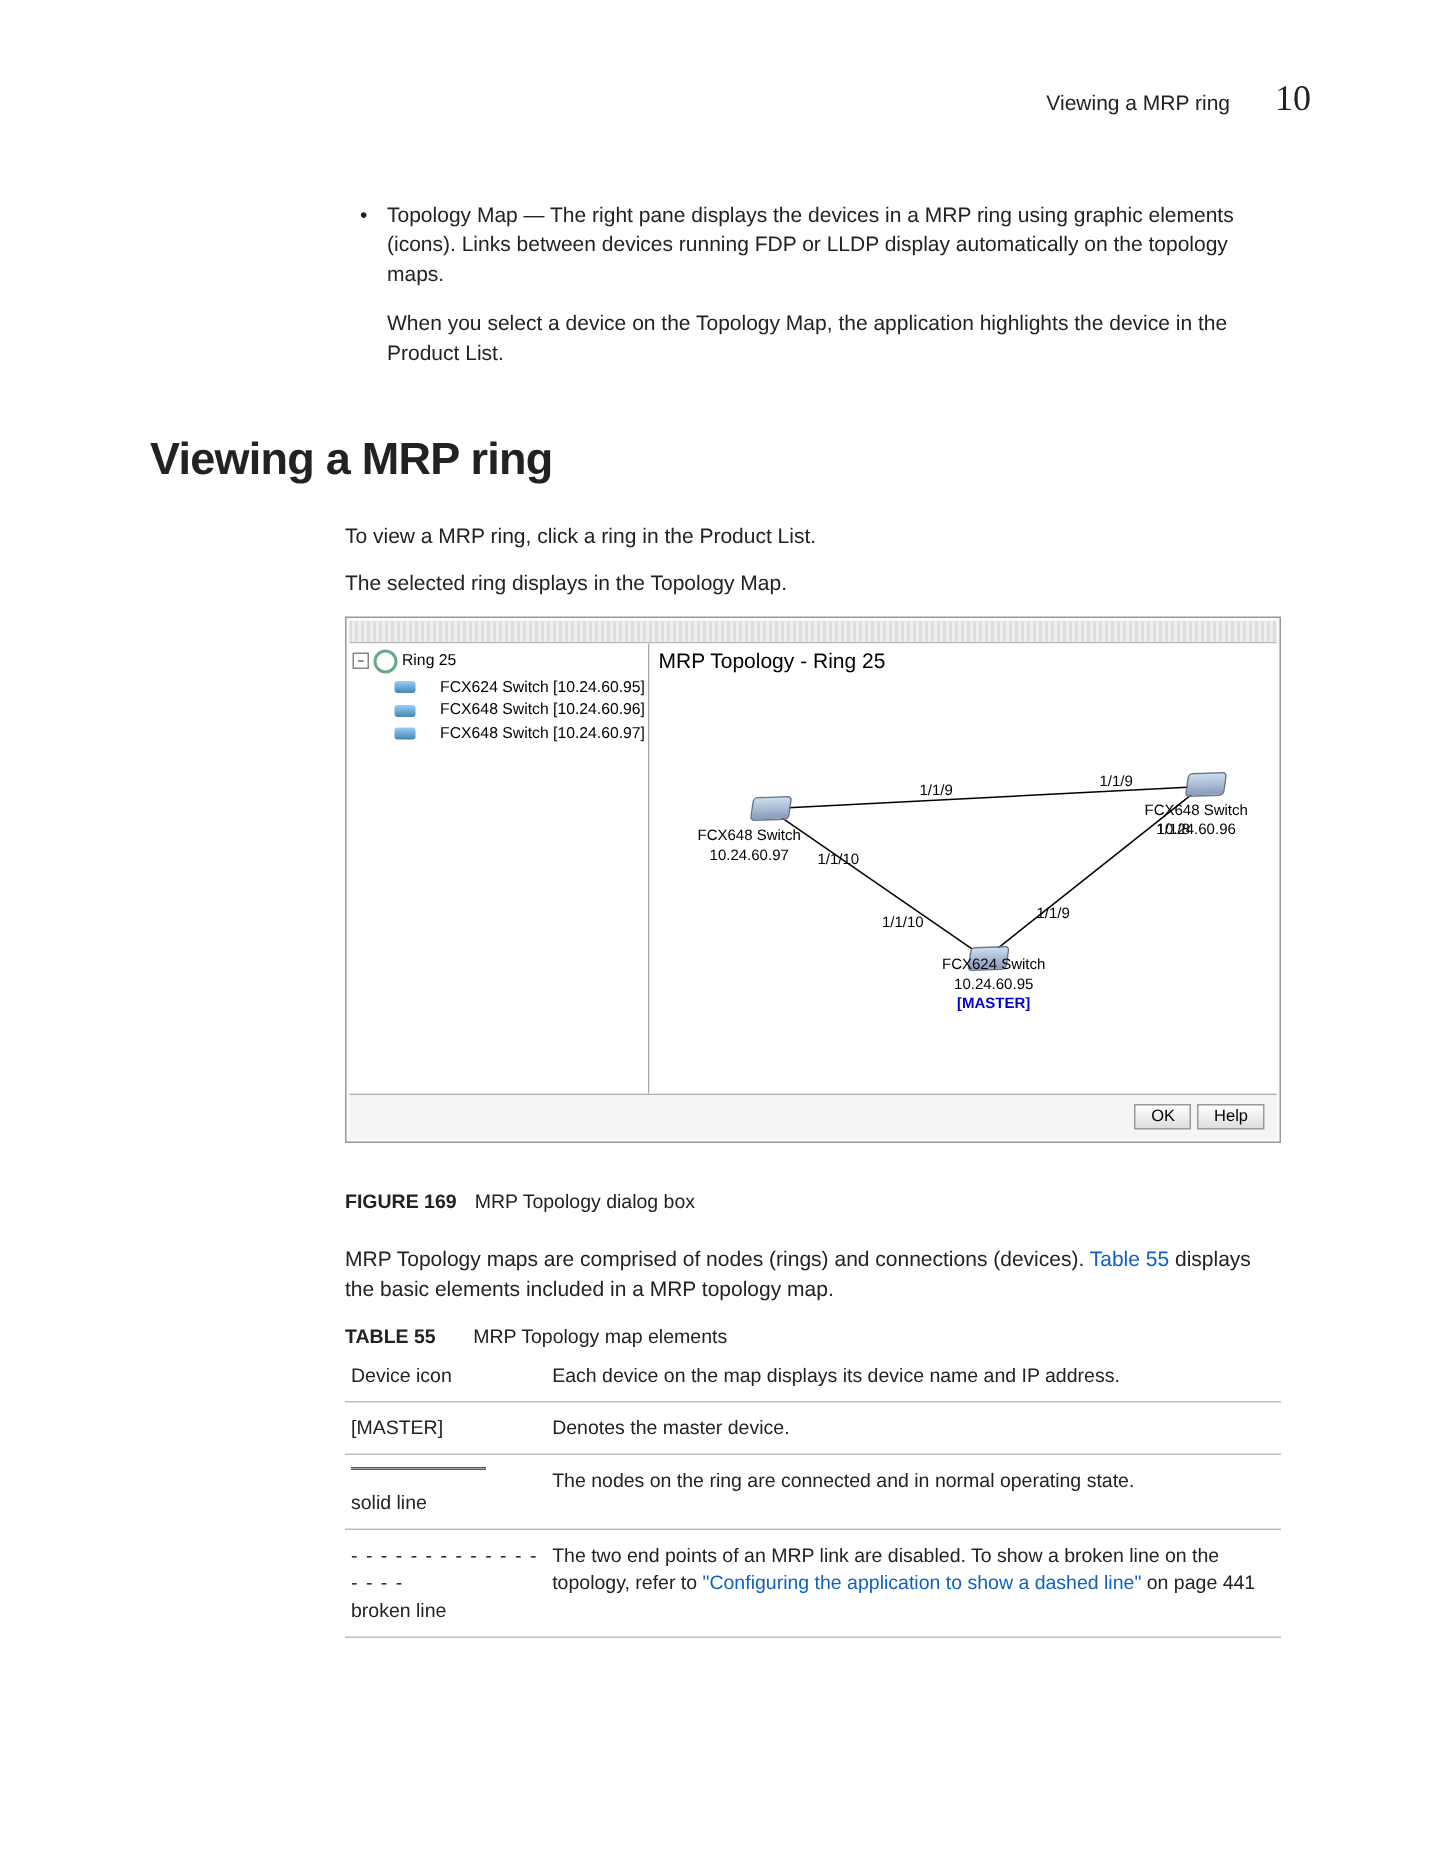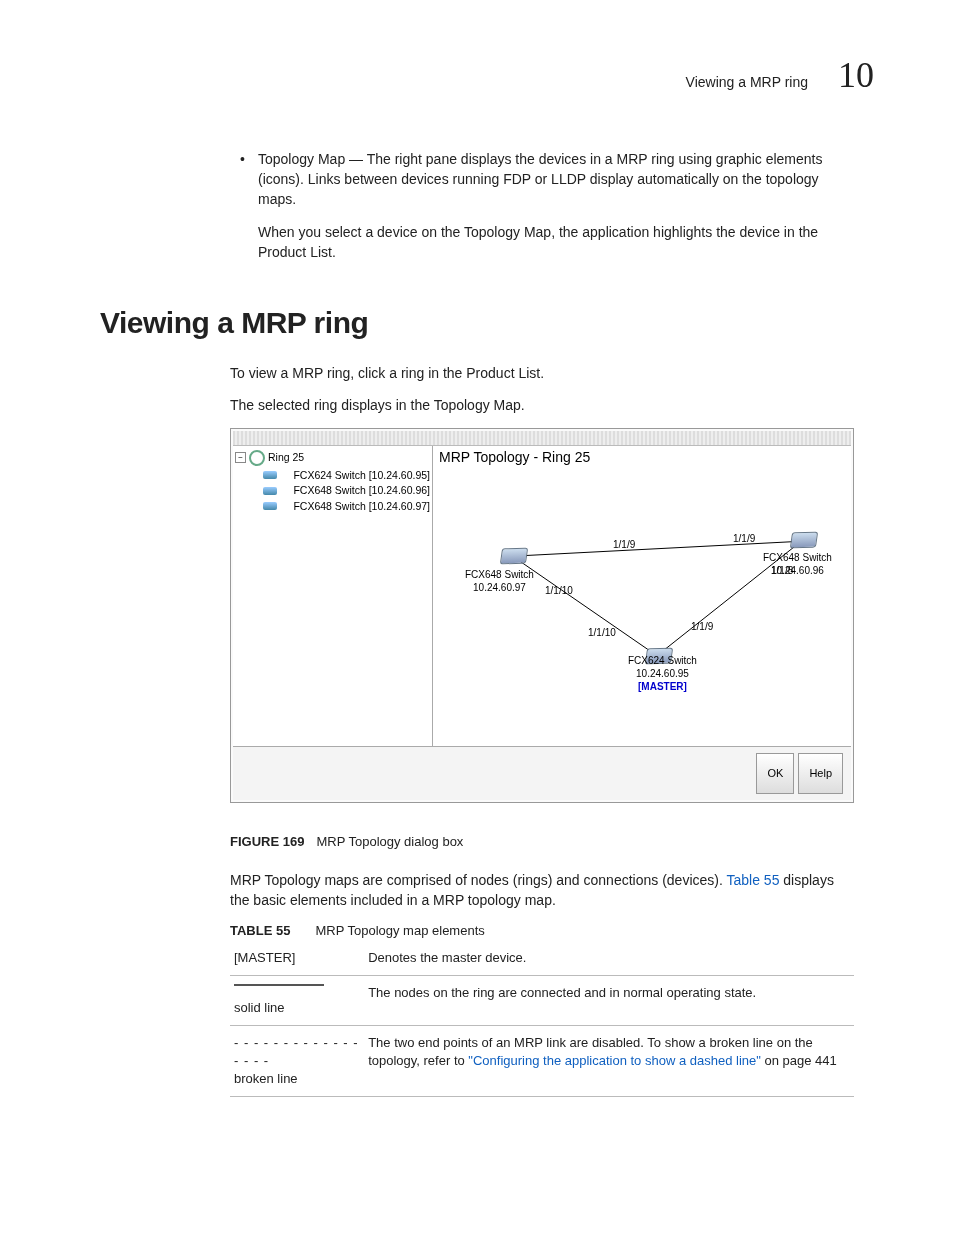--- a/index.html
+++ b/index.html
@@ -17,21 +17,21 @@
     justify-content: flex-end;
     align-items: baseline;
     margin-bottom: 50px;
   }
   .header-title {
     font-size: 14px;
     margin-right: 30px;
   }
   .chapter-num {
     font-family: Georgia, 'Times New Roman', serif;
-    font-size: 36px;
+    font-size: 24px;
     font-weight: normal;
   }
   .bullet-block {
     margin-left: 140px;
     margin-right: 20px;
     display: flex;
     margin-bottom: 14px;
   }
   .bullet-dot {
     width: 18px;
@@ -129,21 +129,21 @@
     position:absolute;font-size:10px;text-align:center;line-height:1.3;
     white-space:nowrap;
   }
   .master-tag {color:#00c;font-weight:bold;}
   .dialog-footer {
     border-top:1px solid #aaa;background:#f4f4f4;
     display:flex;justify-content:flex-end;gap:4px;
     padding:6px 8px;
   }
   .dlg-btn {
-    font-size:11px;padding:12px 10px;
+    font-size:11px;padding:0 10px;
     background:linear-gradient(#fff,#ddd);
     border:1px solid #999;border-radius:0;
   }
   .node-icon {
     width:24px;height:14px;
     background:linear-gradient(#cde,#89b);
     border:1px solid #678;border-radius:3px;
     transform:skewX(-10deg) rotate(-2deg);
     position:absolute;
   }
@@ -265,20 +265,24 @@
   <span>MRP Topology maps are comprised of nodes (rings) and connections (devices). </span><span class="link">Table 55</span><span> displays the basic elements included in a MRP topology map.</span>
 </div>
 
 <div class="table-caption">
   <b>TABLE 55</b><span>MRP Topology map elements</span>
 </div>
 
 <table class="elements">
   <tbody>
   <tr>
+    <td>Device icon</td>
+    <td>Each device on the map displays its device name and IP address.</td>
+  </tr>
+  <tr>
     <td>[MASTER]</td>
     <td>Denotes the master device.</td>
   </tr>
   <tr>
     <td>
       <span class="solid-swatch"></span>
       <span>solid line</span>
     </td>
     <td>The nodes on the ring are connected and in normal operating state.</td>
   </tr>

